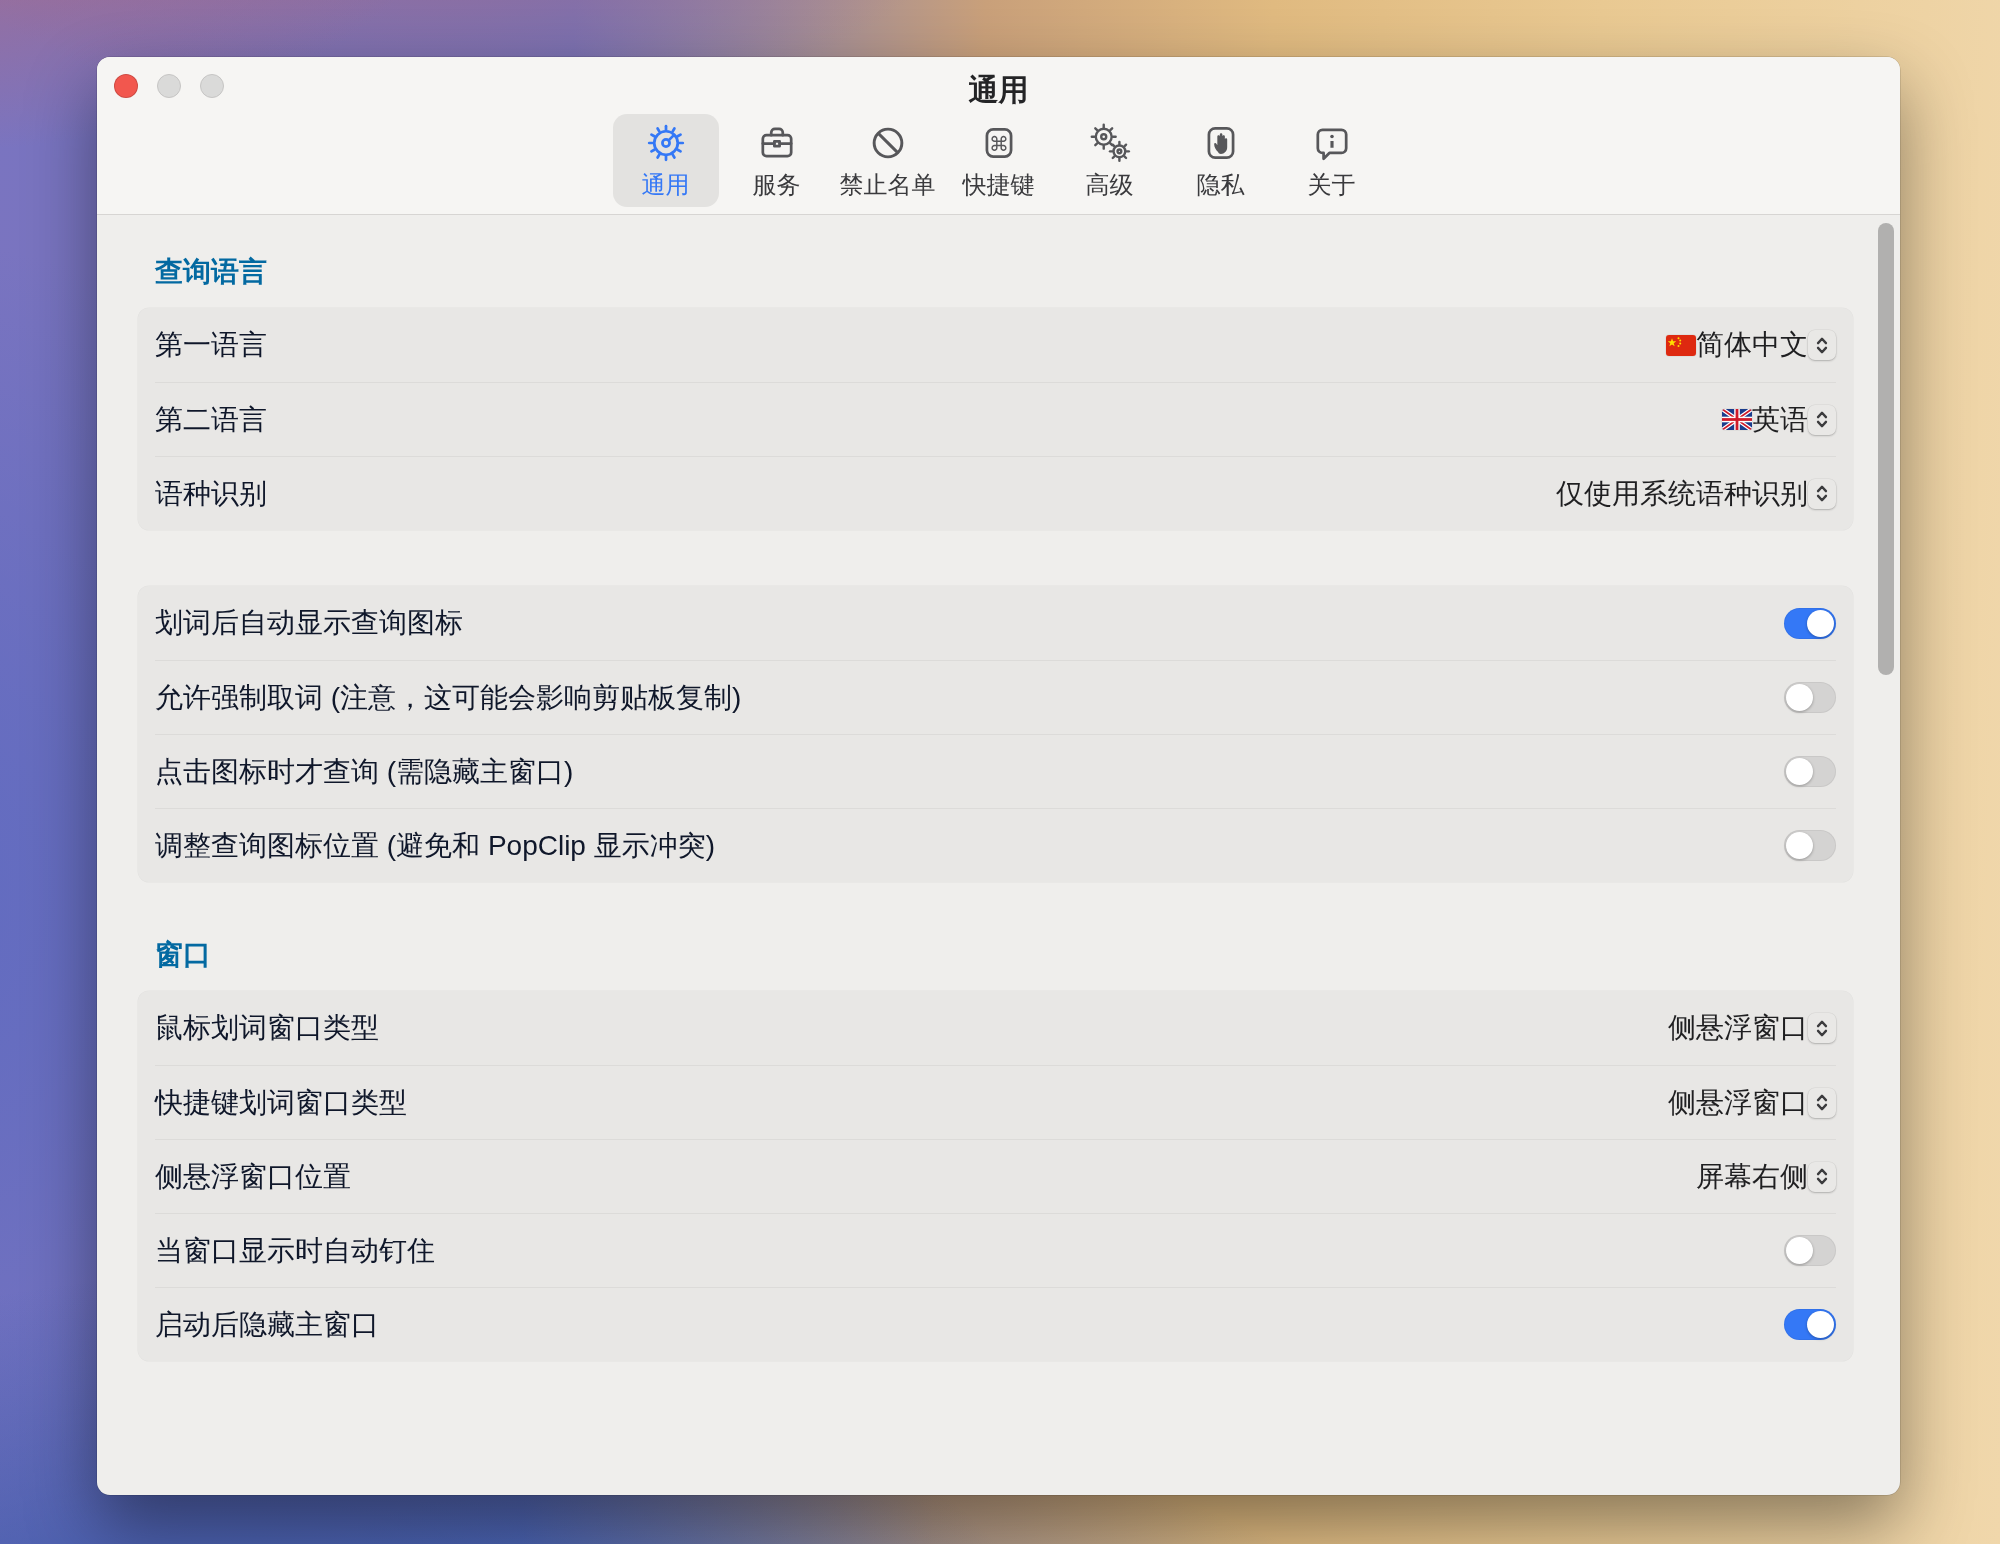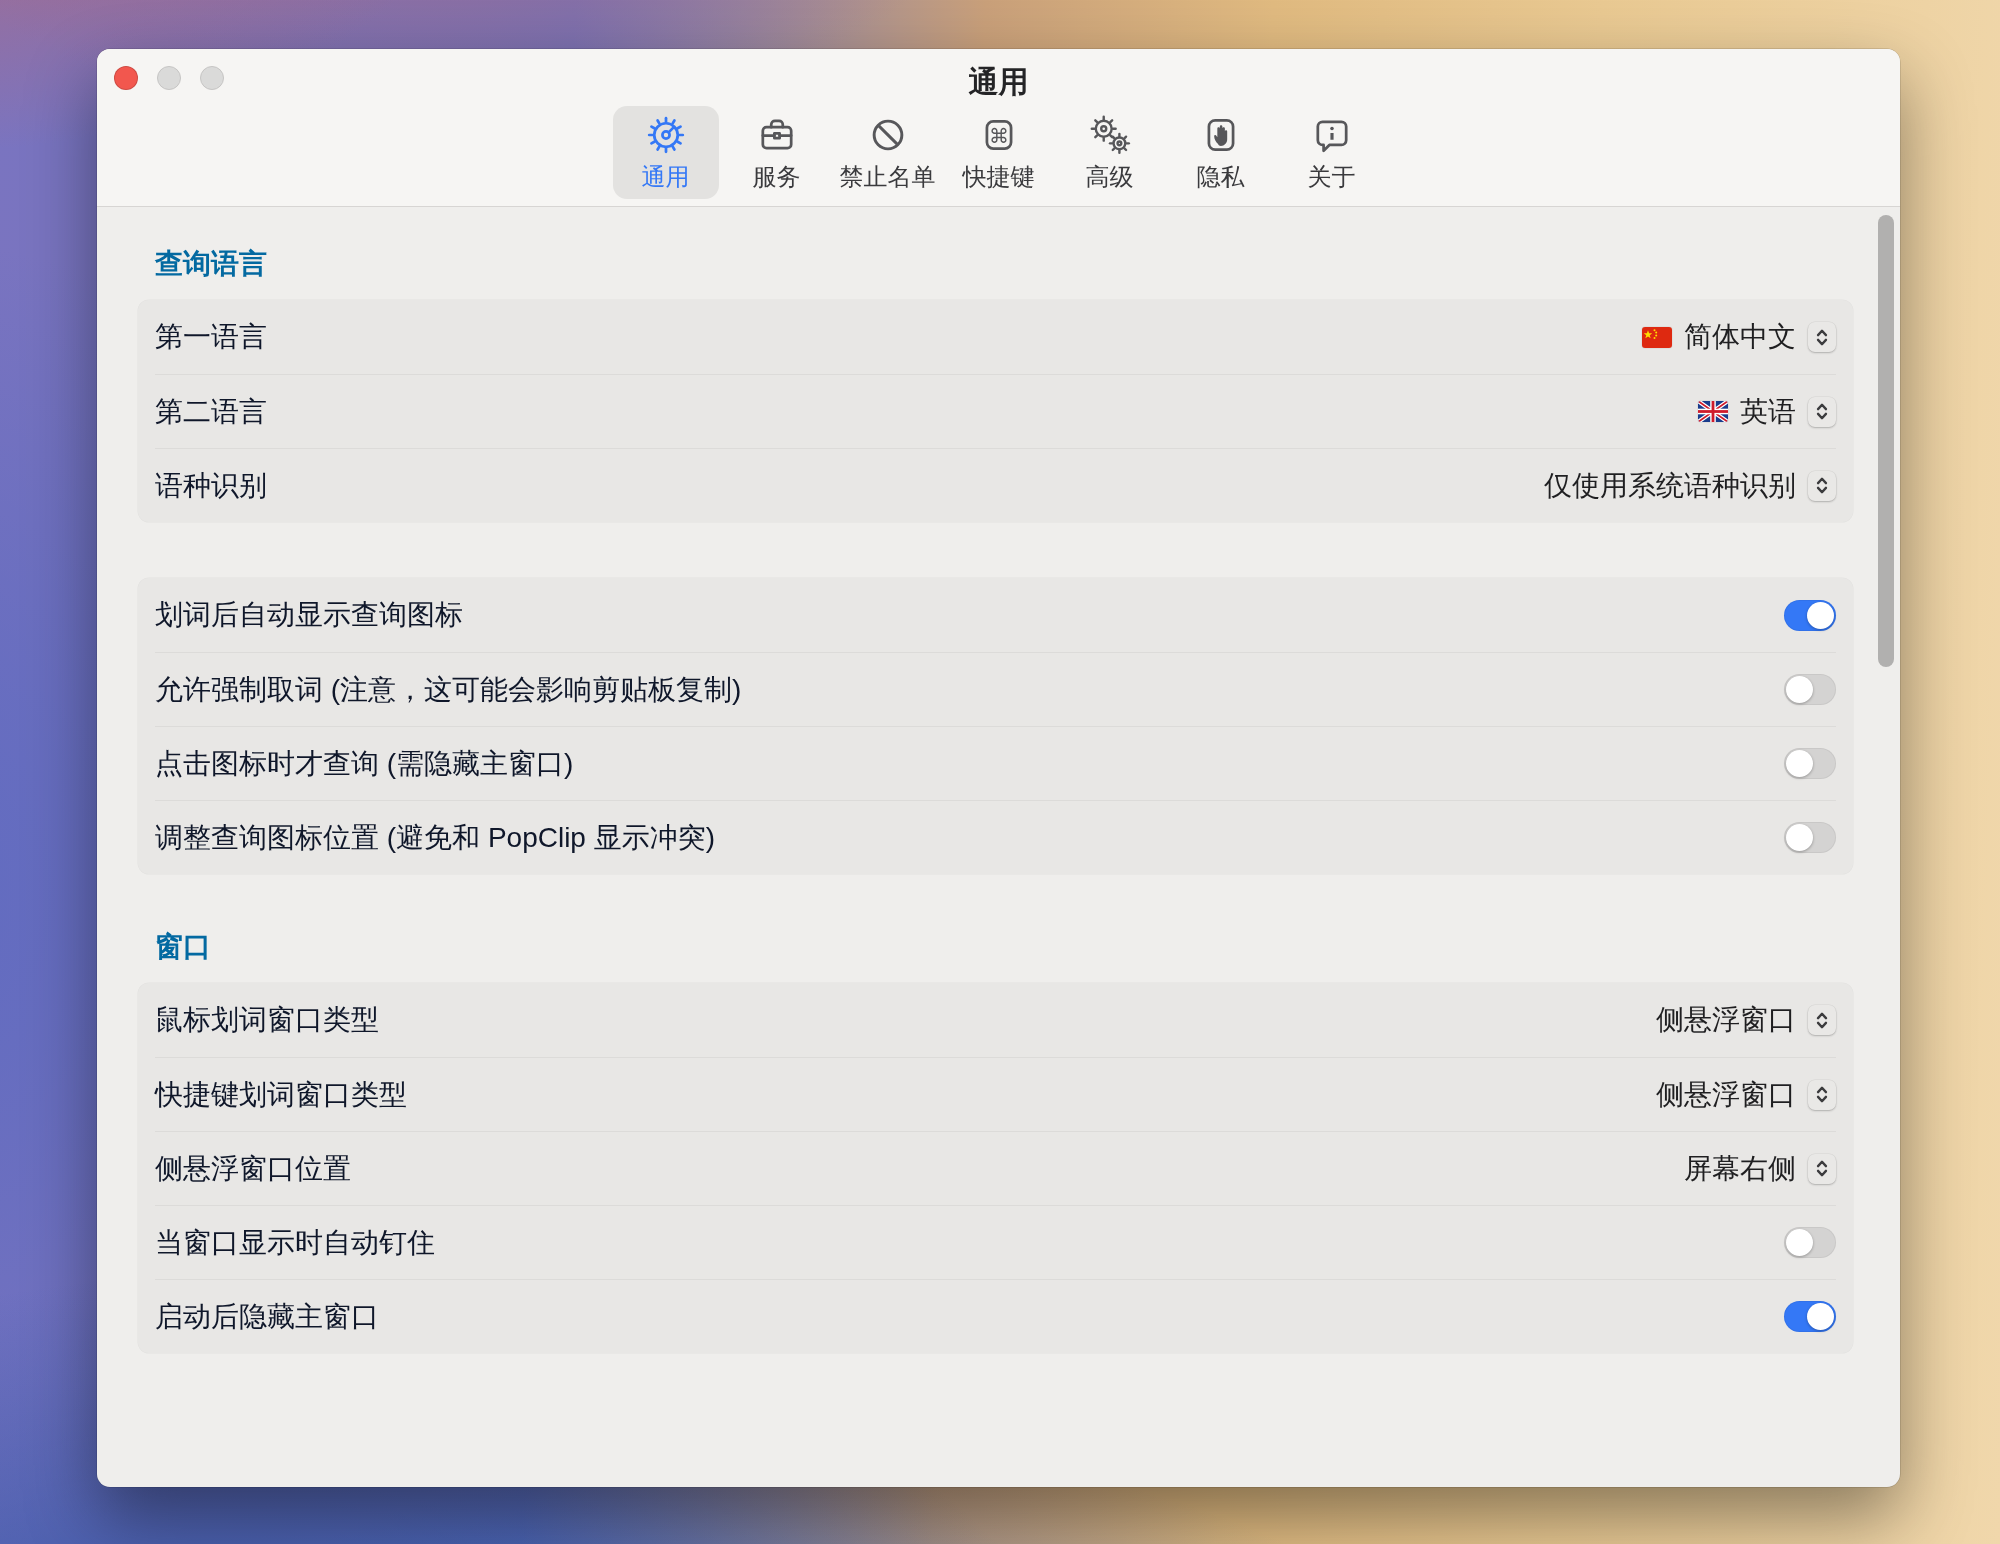--- a/index.html
+++ b/index.html
@@ -11,21 +11,21 @@
       radial-gradient(1400px 800px at 40% 122%, #2f63ba 0%, rgba(47,99,186,0) 55%),
       radial-gradient(820px 460px at 63% 124%, #8f72a0 0%, rgba(143,114,160,0) 62%),
       radial-gradient(950px 520px at 88% 128%, #e2974f 0%, rgba(226,151,79,0) 58%),
       radial-gradient(1100px 650px at -4% -12%, #b5697a 0%, rgba(181,105,122,0) 52%),
       radial-gradient(900px 420px at 22% -8%, #a06a8c 0%, rgba(160,106,140,0) 60%),
       radial-gradient(1900px 1300px at -14% 58%, #5b69c0 0%, rgba(91,105,192,0) 52%),
       linear-gradient(92deg, #7a74c0 0%, #6f74be 28%, #c9a07a 48%, #e0ba80 62%, #e9c992 78%, #f0d7ab 100%);
   }
   
   .window{
-    position:absolute;left:97px;top:49px;width:1803px;height:1438px;
+    position:absolute;left:97px;top:57px;width:1803px;height:1438px;
     border-radius:13px;overflow:hidden;background:#efeeec;
     box-shadow:0 30px 70px rgba(0,0,0,.42), 0 0 0 .5px rgba(0,0,0,.2);
   }
   .titlebar{position:absolute;left:0;top:0;width:100%;height:158px;background:#f6f5f3;border-bottom:1.5px solid #d7d5d3;box-sizing:border-box;}
   .win-title{position:absolute;left:0;right:0;top:13px;text-align:center;font-size:30px;font-weight:700;color:#242426;}
   .lights{position:absolute;left:17px;top:17px;display:flex;gap:19px;}
   .light{width:22px;height:22px;border-radius:50%;}
   .light.close{background:#f2574e;border:.5px solid rgba(0,0,0,.15);}
   .light.dim{background:#dadad9;border:.5px solid #c6c5c4;}
   
@@ -38,21 +38,21 @@
   .tb-icon svg{display:block;}
   
   .content{position:absolute;left:0;top:158px;width:100%;height:1280px;overflow:hidden;box-sizing:border-box;padding:40px 0 0 41px;}
   .section{margin-bottom:56px;}
   .section-title{height:34px;line-height:34px;font-size:28px;font-weight:700;color:#0369a1;margin:0 0 19px 17px;}
   .card{width:1715px;background:#e8e7e5;border-radius:11px;box-shadow:0 0 0 .5px rgba(0,0,0,.05);}
   .row{height:74px;display:flex;align-items:center;justify-content:space-between;margin:0 17px;box-sizing:border-box;}
   .row + .row{border-top:1.5px solid #dcdbd9;}
   .row-label{font-size:28px;color:#0f172a;}
   
-  .select{display:flex;align-items:center;gap:12px;padding-left:32px;}
+  .select{display:flex;align-items:center;padding-left:32px;}
   .sel-value{font-size:28px;color:#1f1f21;}
   .flag{width:30px;height:21px;border-radius:3px;overflow:hidden;display:inline-flex;box-shadow:0 0 1px rgba(0,0,0,.35);}
   .stepper{width:28px;height:30px;border-radius:7px;background:#e9e8e6;display:flex;align-items:center;justify-content:center;
     box-shadow:0 1px 2px rgba(0,0,0,.22), 0 0 0 .5px rgba(0,0,0,.06);}
   
   .toggle{width:52px;height:31px;border-radius:16px;background:#d4d3d2;position:relative;box-shadow:inset 0 0 0 1px rgba(0,0,0,.05);}
   .toggle .knob{position:absolute;top:2px;left:2px;width:27px;height:27px;border-radius:50%;background:#fff;box-shadow:0 1px 3px rgba(0,0,0,.3);}
   .toggle.on{background:var(--accent);}
   .toggle.on .knob{left:auto;right:2px;}
   

